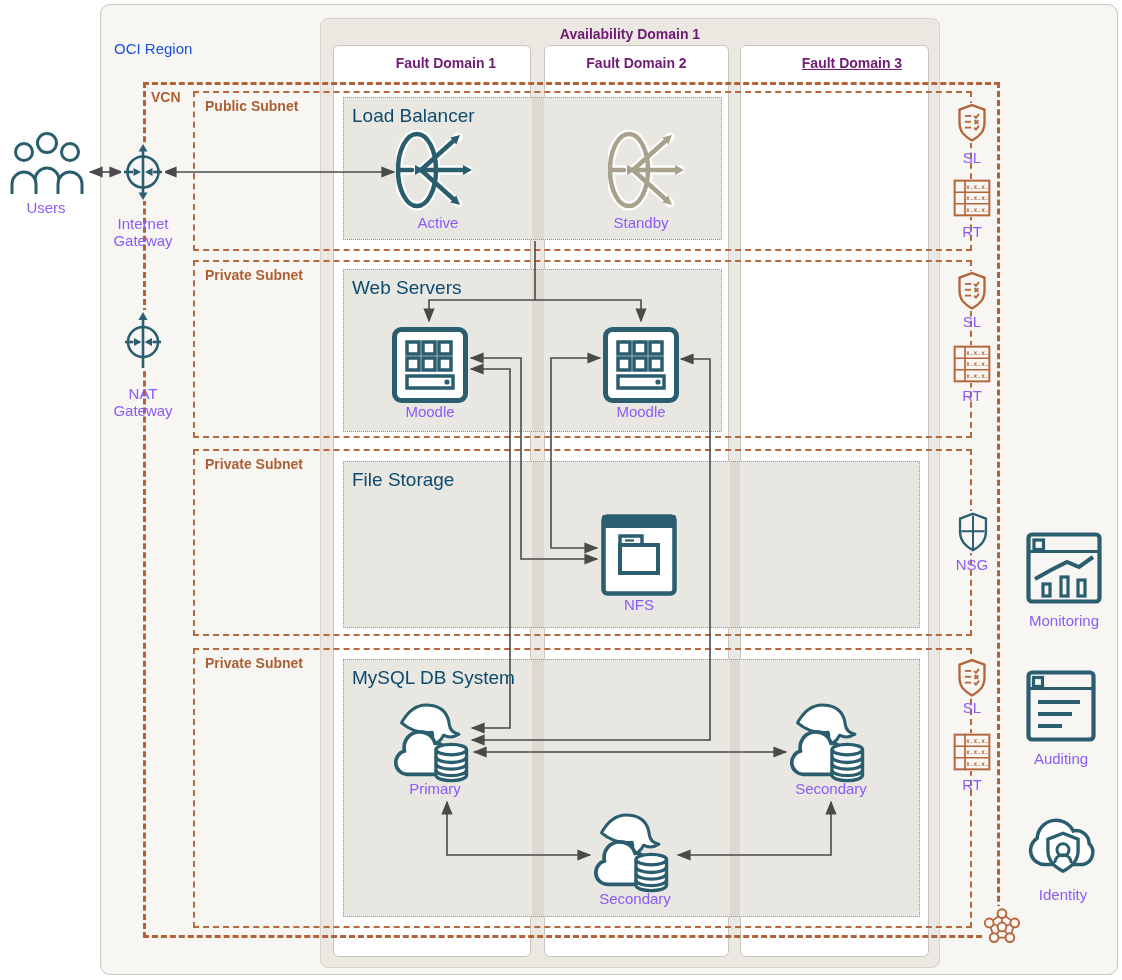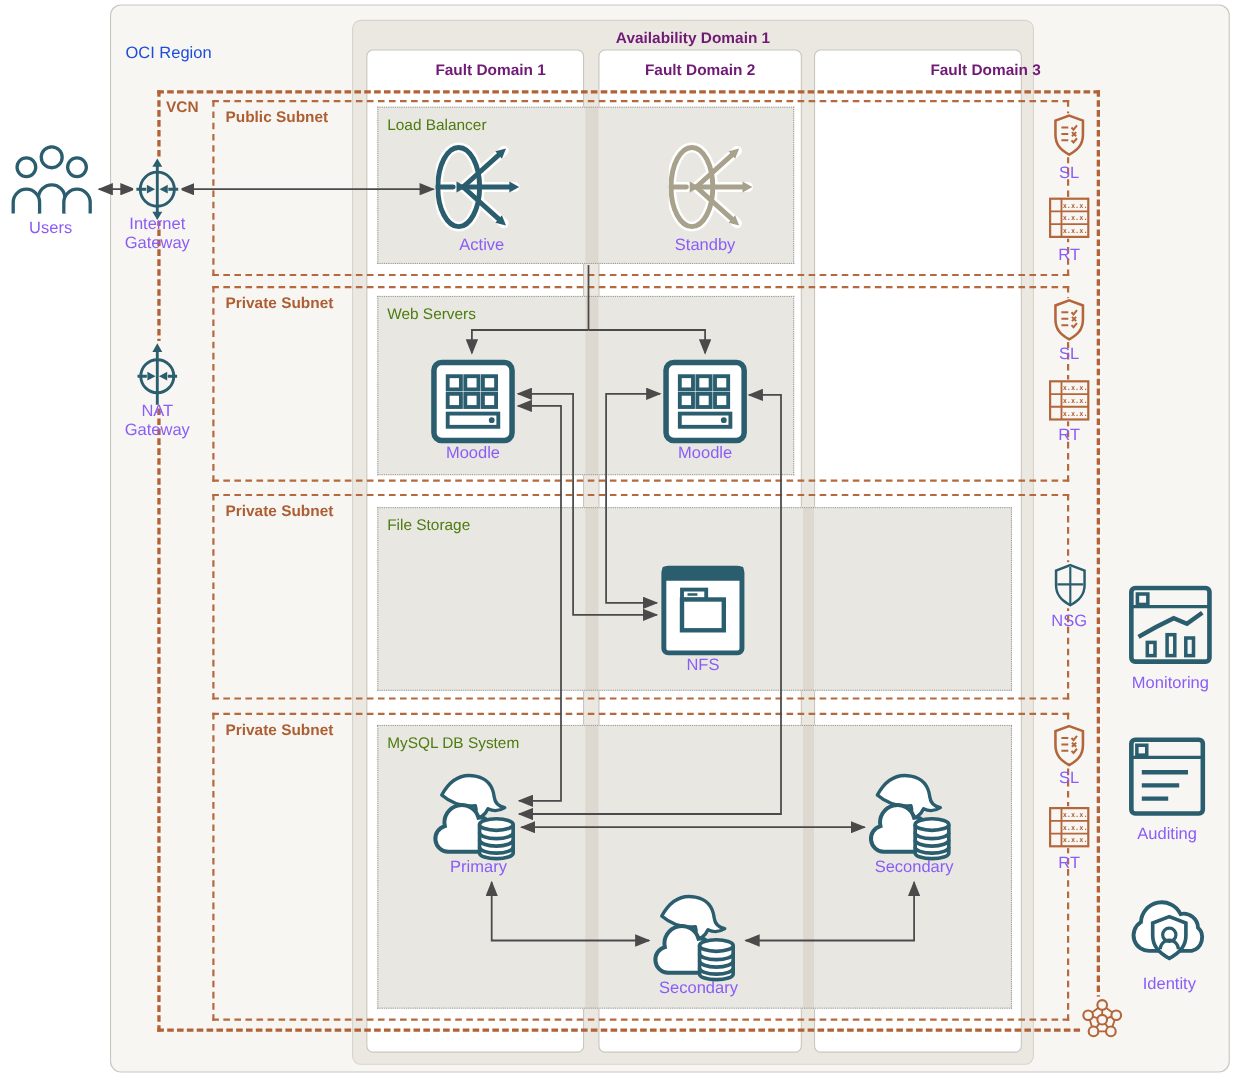--- a/index.html
+++ b/index.html
@@ -11,42 +11,42 @@
   .fd-box { background:#ffffff; border:1px solid #c9c5bf; border-radius:6px; z-index:3; }
   .tier-fill { background:#e8e7e2; z-index:4; }
   .gap-strip { background:#ddd9d0; z-index:5; }
   .tier-border { border:1.5px dotted #9a9993; z-index:6; }
   .subnet-border { border:2px dashed #b5693d; z-index:7; }
   .vcn-border { border:3px dashed #b26236; z-index:7; }
   .lines { z-index:8; pointer-events:none; }
   .icon { z-index:9; }
   .icon-bg { background:#f7f6f3; z-index:9; }
   .lbl { font-size:15px; color:#8b5cf6; text-align:center; line-height:1.12; z-index:10; }
-  .two { white-space:pre-line; }
-  .ttl { font-size:14px; color:#4d7c0f; z-index:10; }
+  .two { white-space:pre-line;margin-top:20px; }
+  .ttl { font-size:19px; color:#0c4a6e; z-index:10; }
   .hdr { font-weight:normal; font-size:15px; color:#1d4ed8; z-index:10;margin-top:30px; }
   .hdr-c { font-weight:bold; font-size:14px; color:#701a75; text-align:center; z-index:10; }
   .org { color:#ad5f33; font-weight:bold; font-size:14px; z-index:10; }
   .rt-text { font-family:"DejaVu Sans Mono", monospace; font-weight:bold; font-size:7.6px; fill:#b4653a; }
 </style>
 </head>
 <body>
 
 <div class="abs region-box" style="left:100px;top:4px;width:1018px;height:971px;"></div>
 <div class="abs hdr" style="left:114px;top:10px;">OCI Region</div>
 
 <div class="abs ad-box" style="left:320px;top:18px;width:620px;height:950px;"></div>
 <div class="abs hdr-c" style="left:320px;top:26px;width:620px;">Availability Domain 1</div>
 
 <div class="abs fd-box" style="left:333px;top:45px;width:198px;height:912px;"></div>
 <div class="abs fd-box" style="left:544px;top:45px;width:185px;height:912px;"></div>
 <div class="abs fd-box" style="left:740px;top:45px;width:189px;height:912px;"></div>
 <div class="abs hdr-c" style="left:333px;top:55px;width:198px;padding-left:28px;">Fault Domain 1</div>
 <div class="abs hdr-c" style="left:544px;top:55px;width:185px;">Fault Domain 2</div>
-<div class="abs hdr-c" style="left:784px;top:55px;width:224px;">Fault Domain 3</div>
+<div class="abs hdr-c" style="left:740px;top:55px;width:224px;text-decoration:underline;">Fault Domain 3</div>
 
 <div class="abs tier-fill" style="left:343px;top:97px;width:379px;height:143px;"></div>
 <div class="abs tier-fill" style="left:343px;top:269px;width:379px;height:163px;"></div>
 <div class="abs tier-fill" style="left:343px;top:461px;width:577px;height:167px;"></div>
 <div class="abs tier-fill" style="left:343px;top:659px;width:577px;height:258px;"></div>
 
 <div class="abs gap-strip" style="left:532px;top:97px;width:12px;height:143px;"></div>
 <div class="abs gap-strip" style="left:532px;top:269px;width:12px;height:163px;"></div>
 <div class="abs gap-strip" style="left:532px;top:461px;width:12px;height:167px;"></div>
 <div class="abs gap-strip" style="left:532px;top:659px;width:12px;height:258px;"></div>

